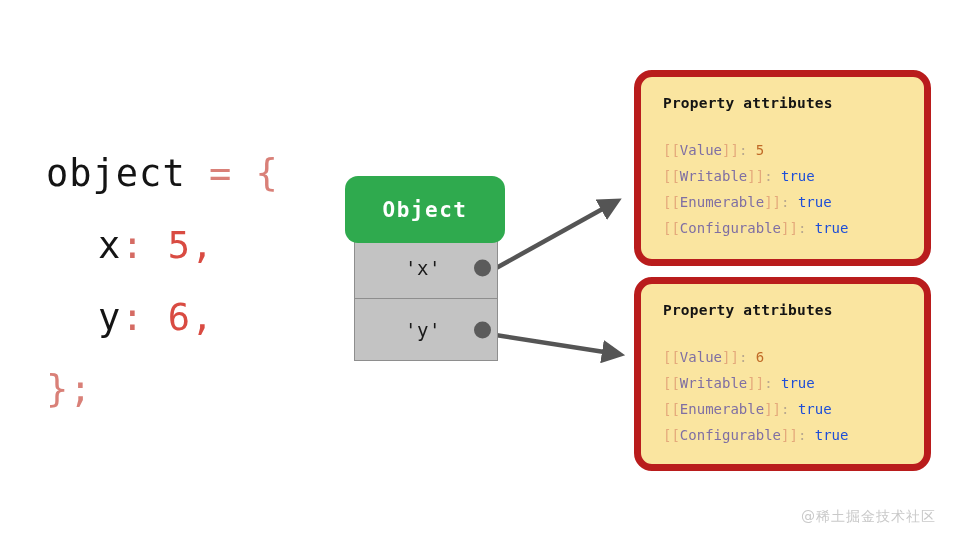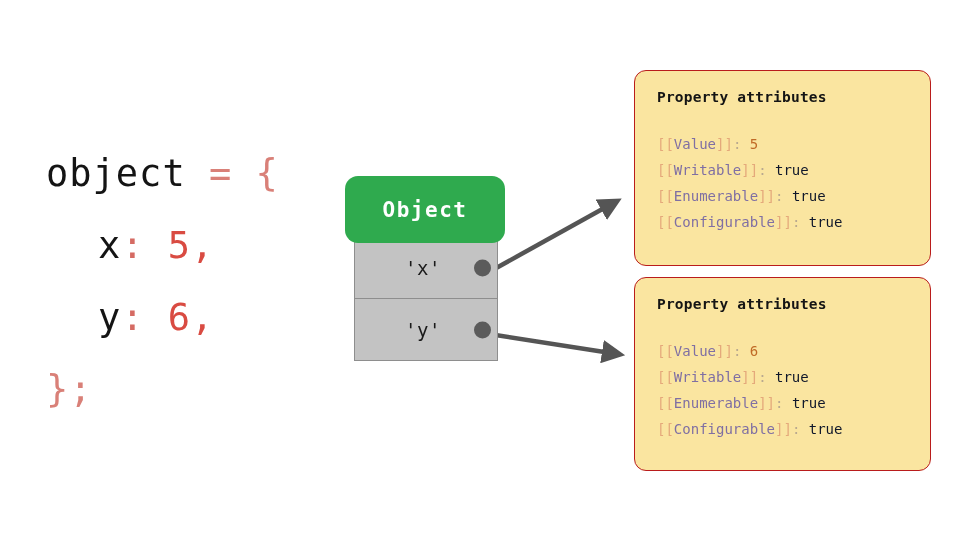--- a/index.html
+++ b/index.html
@@ -103,22 +103,22 @@
     position: absolute;
     left: 0; top: 0;
     width: 960px; height: 540px;
     pointer-events: none;
   }
 
   
   .attr-card {
     position: absolute;
     background: #fae5a0;
-    border: 1px solid #b91c1c;
-    border-radius: 12px;
+    border: 7px solid #b91c1c;
+    border-radius: 18px;
     box-sizing: border-box;
     padding: 18px 13px 16px 22px;
   }
   .attr-card.card-1 { left: 634px; top: 70px;  width: 297px; height: 196px; }
   .attr-card.card-2 { left: 634px; top: 277px; width: 297px; height: 194px; }
 
   .attr-title {
     font-family: "DejaVu Sans Mono", "Liberation Mono", monospace;
     font-size: 14.5px;
     font-weight: bold;
@@ -130,21 +130,21 @@
     font-family: "DejaVu Sans Mono", "Liberation Mono", monospace;
     font-size: 14px;
     line-height: 26px;
     white-space: pre;
   }
   .attr-row { display: block; }
   .br { color: #e4a97b; }
   .key { color: #7f6fa3; }
   .sep { color: #b9a98f; }
   .val-num { color: #c06a26; }
-  .val-bool { color: #0f172a; }
+  .val-bool { color: #1d4ed8; }
 
   
   .watermark {
     position: absolute;
     right: 24px;
     bottom: 14px;
     font-family: "DejaVu Sans", "Liberation Sans", sans-serif;
     font-size: 14px;
     color: #c9c9c9;
     letter-spacing: 1px;
@@ -186,14 +186,15 @@
   <div class="attr-card card-1">
     <div class="attr-title">Property attributes</div>
     <div class="attr-rows" id="card-rows-0"><span class="attr-row"><span class="br">[[</span><span class="key">Value</span><span class="br">]]</span><span class="sep">: </span><span class="val-num">5</span></span><span class="attr-row"><span class="br">[[</span><span class="key">Writable</span><span class="br">]]</span><span class="sep">: </span><span class="val-bool">true</span></span><span class="attr-row"><span class="br">[[</span><span class="key">Enumerable</span><span class="br">]]</span><span class="sep">: </span><span class="val-bool">true</span></span><span class="attr-row"><span class="br">[[</span><span class="key">Configurable</span><span class="br">]]</span><span class="sep">: </span><span class="val-bool">true</span></span></div>
   </div>
 
   <div class="attr-card card-2">
     <div class="attr-title">Property attributes</div>
     <div class="attr-rows" id="card-rows-1"><span class="attr-row"><span class="br">[[</span><span class="key">Value</span><span class="br">]]</span><span class="sep">: </span><span class="val-num">6</span></span><span class="attr-row"><span class="br">[[</span><span class="key">Writable</span><span class="br">]]</span><span class="sep">: </span><span class="val-bool">true</span></span><span class="attr-row"><span class="br">[[</span><span class="key">Enumerable</span><span class="br">]]</span><span class="sep">: </span><span class="val-bool">true</span></span><span class="attr-row"><span class="br">[[</span><span class="key">Configurable</span><span class="br">]]</span><span class="sep">: </span><span class="val-bool">true</span></span></div>
   </div>
 
+  <div class="watermark">@稀土掘金技术社区</div>
 
 </div>
 
 </body></html>

